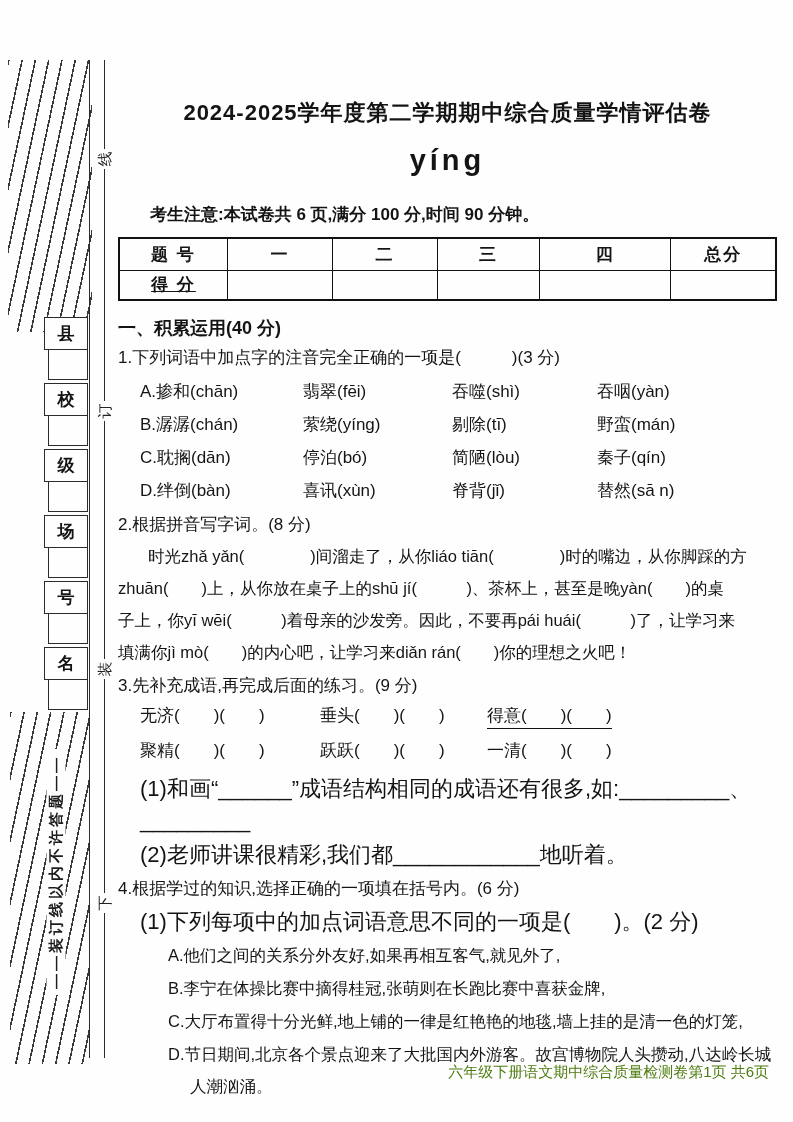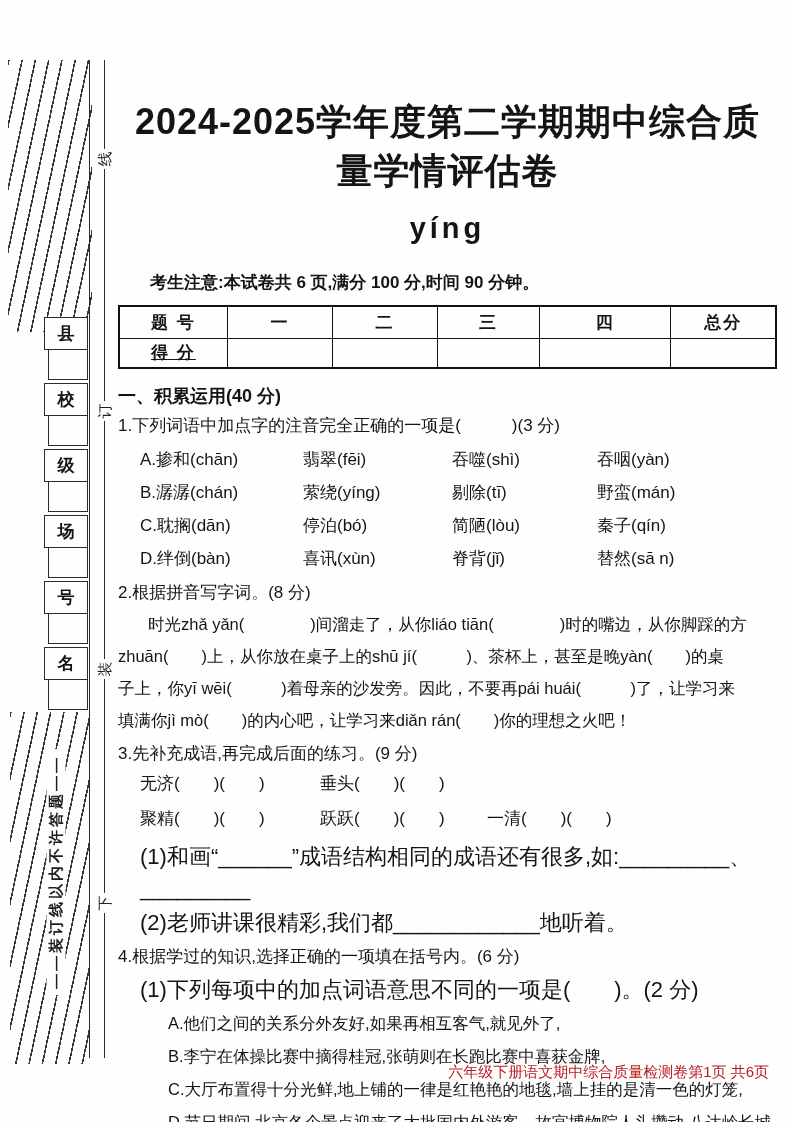--- a/index.html
+++ b/index.html
@@ -42,21 +42,21 @@
     display:flex; align-items:center; justify-content:center;
     font-size:17px; font-weight:600;
   }
   .fbox-empty {
     position:absolute; left:48px; width:40px; height:30px;
     border:1.4px solid #2b2b2b; border-top:none; background:#fefefe;
   }
 
   
   .content { position:absolute; left:118px; top:0; width:659px; }
-  .title1 { margin-top:98px; text-align:center; font-size:36px; font-weight:800; letter-spacing:1px; }
+  .title1 { margin-top:98px; text-align:center; font-size:22px; font-weight:800; letter-spacing:1px; }
   .title2 { margin-top:16px; text-align:center; font-size:29px; font-weight:800; letter-spacing:4px; }
   .notice { margin-top:26px; padding-left:32px; font-size:17px; }
   .notice .lbl { font-weight:800; }
   .notice .txt { font-weight:600; }
 
   table.score { width:100%; border-collapse:collapse; margin-top:11px; border:2px solid #111; }
   table.score td {
     border:1.6px solid #111; text-align:center; font-size:17px; font-weight:600;
     height:32px; letter-spacing:2px;
   }
@@ -77,21 +77,21 @@
     grid-template-columns:180px 167px auto;
     font-size:17px; line-height:33px; white-space:pre;
   }
   .ul span { border-bottom:1.8px solid #111; padding-bottom:3px; }
   .subq { margin-top:6px; padding-left:22px; font-size:22px; line-height:32px; white-space:pre-wrap; }
   .opt { margin-top:1px; padding-left:50px; font-size:16.5px; line-height:32px; white-space:pre-wrap; }
   .opt.wrap2 { padding-left:72px; margin-top:0; }
 
   .footer {
     position:absolute; left:118px; top:1063px; width:659px;
-    text-align:right; padding-right:8px; font-size:15px; color:#b91c1c;
+    text-align:right; padding-right:8px; font-size:15px; color:#4d7c0f;
   }
 </style>
 </head>
 <body>
 
 <div class="page">
 
   <div class="stripes-top"></div>
   <div class="stripes-bottom"></div>
   <div class="vline-solid"></div>
@@ -176,20 +176,21 @@
       <div class="q2line indent">时光zhǎ yǎn(　　　　)间溜走了，从你liáo tiān(　　　　)时的嘴边，从你脚踩的方</div>
       <div class="q2line">zhuān(　　)上，从你放在桌子上的shū jí(　　　)、茶杯上，甚至是晚yàn(　　)的桌</div>
       <div class="q2line">子上，你yī wēi(　　　)着母亲的沙发旁。因此，不要再pái huái(　　　)了，让学习来</div>
       <div class="q2line">填满你jì mò(　　)的内心吧，让学习来diǎn rán(　　)你的理想之火吧！</div>
     </div>
 
     <div class="stem">3.先补充成语,再完成后面的练习。(9 分)</div>
     <div class="idioms">
       <span>无济(　　)(　　)</span>
       <span>垂头(　　)(　　)</span>
+      <span class="ul"><span>得意(　　)(　　)</span></span>
     </div>
     <div class="idioms">
       <span>聚精(　　)(　　)</span>
       <span>跃跃(　　)(　　)</span>
       <span>一清(　　)(　　)</span>
     </div>
     <div class="subq">(1)和画“______”成语结构相同的成语还有很多,如:_________、_________</div>
     <div class="subq" style="margin-top:2px">(2)老师讲课很精彩,我们都____________地听着。</div>
 
     <div class="stem">4.根据学过的知识,选择正确的一项填在括号内。(6 分)</div>

